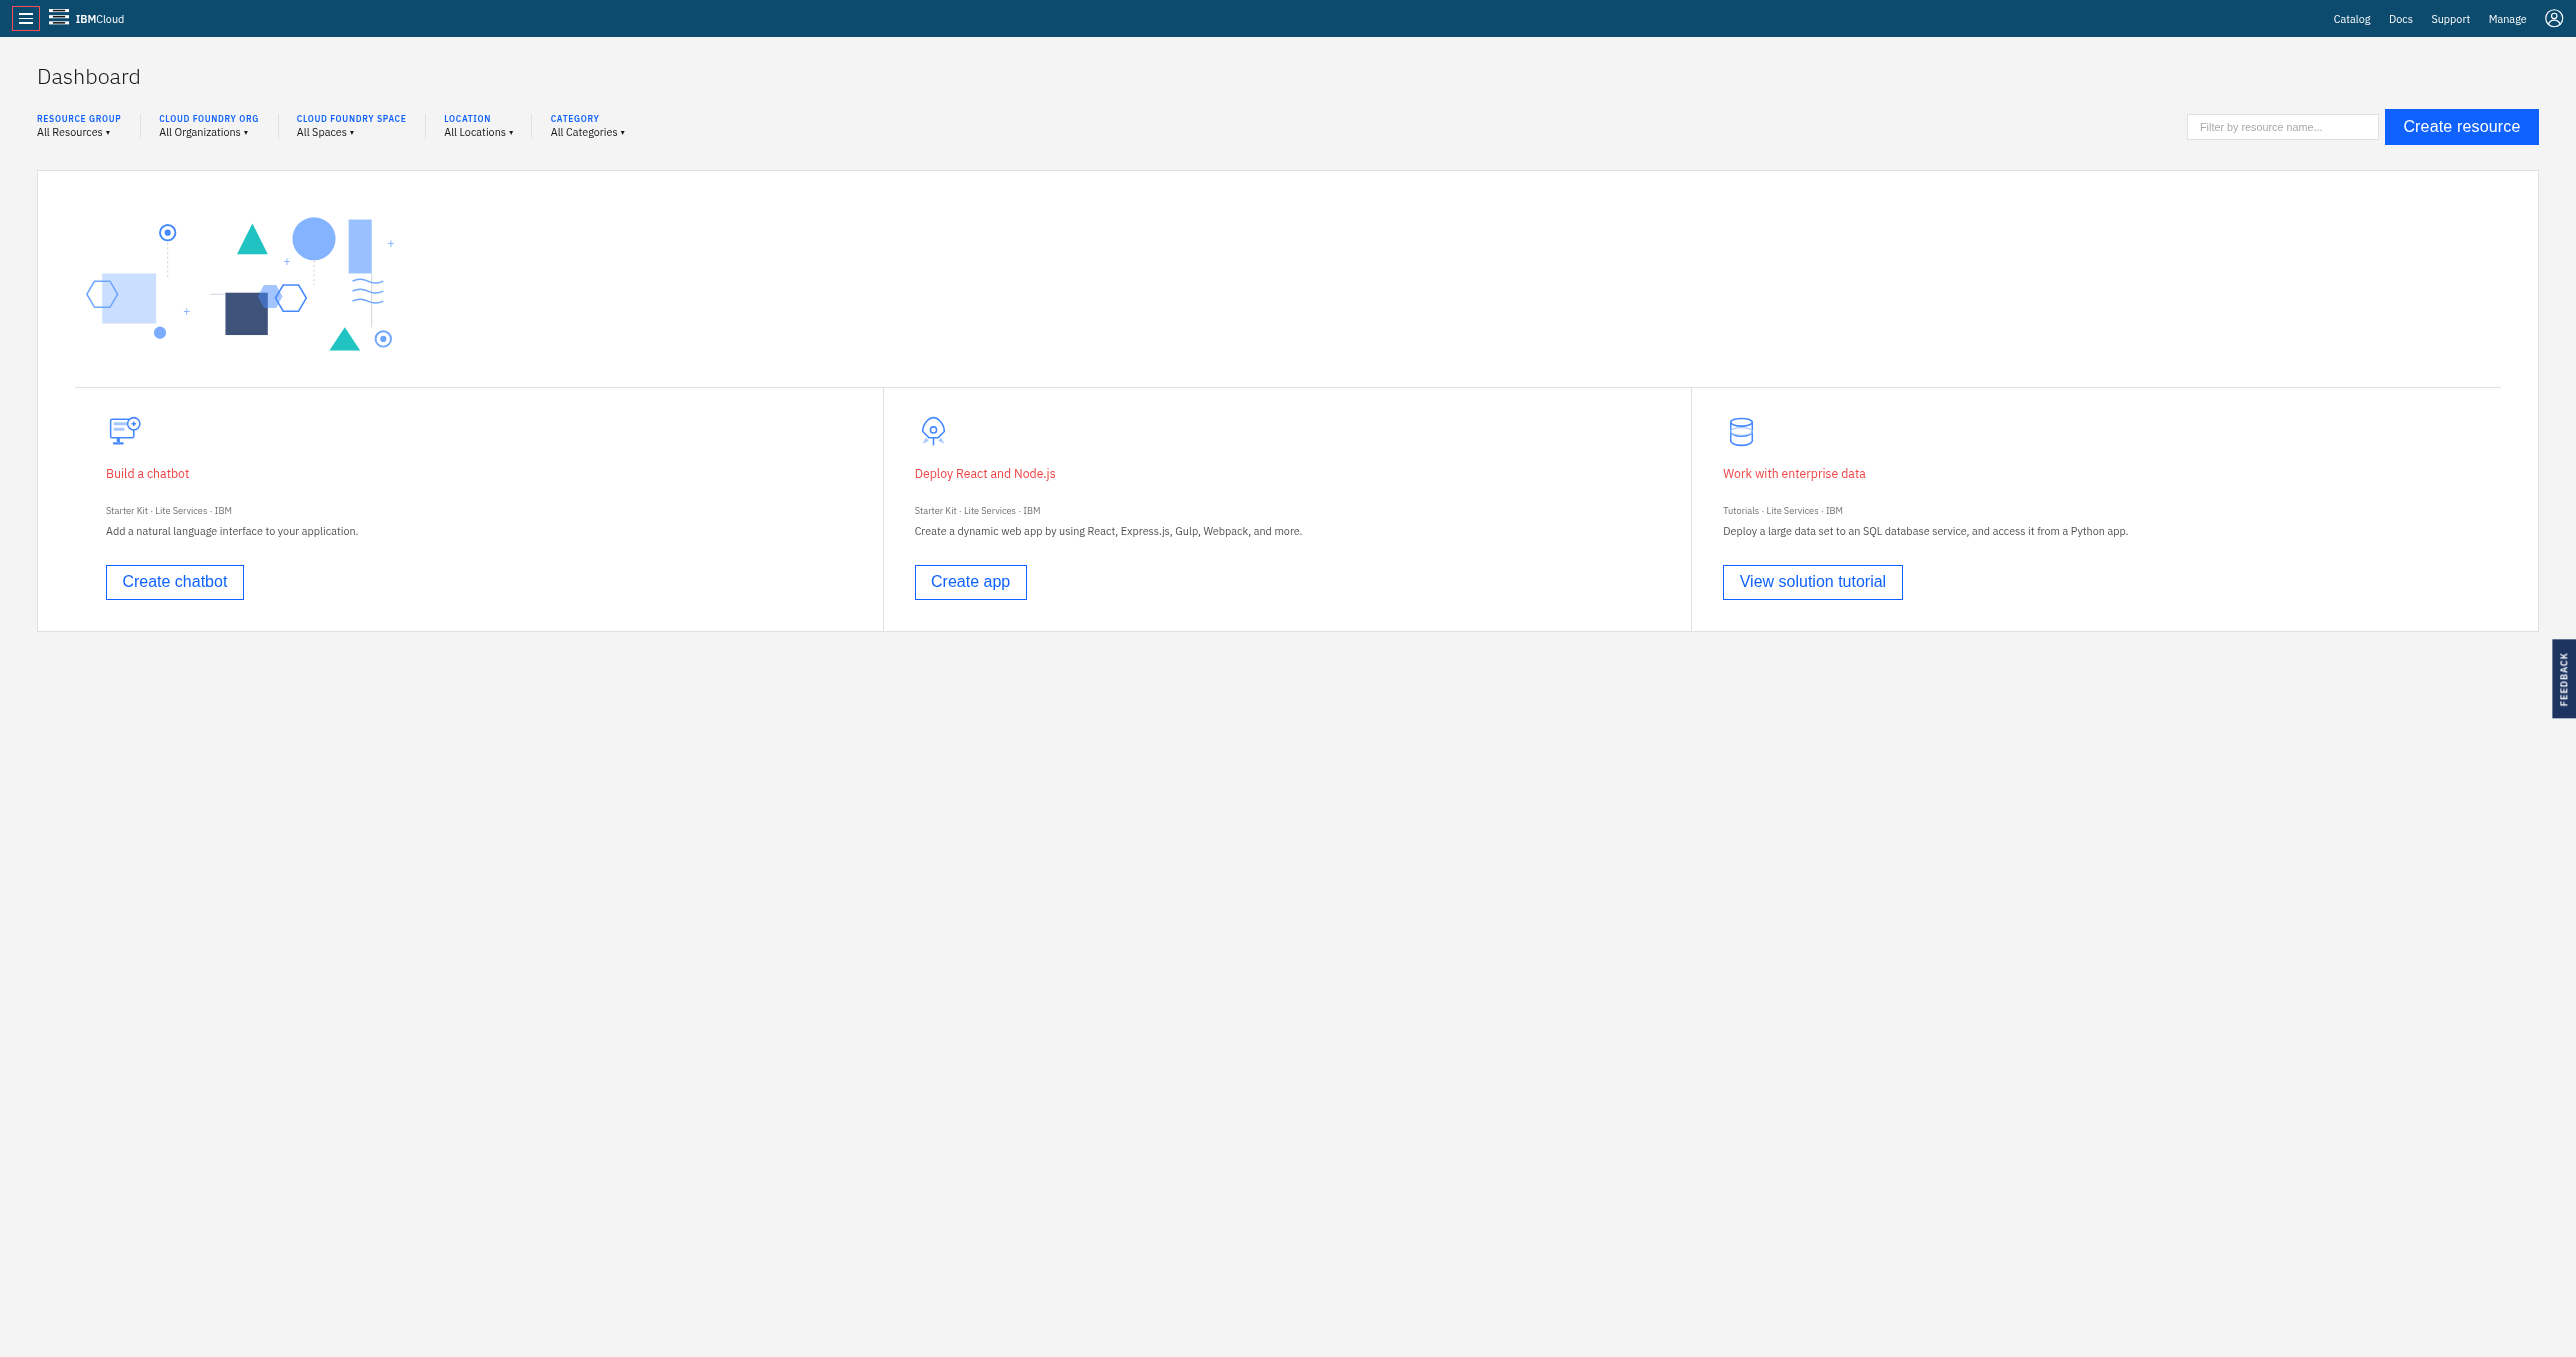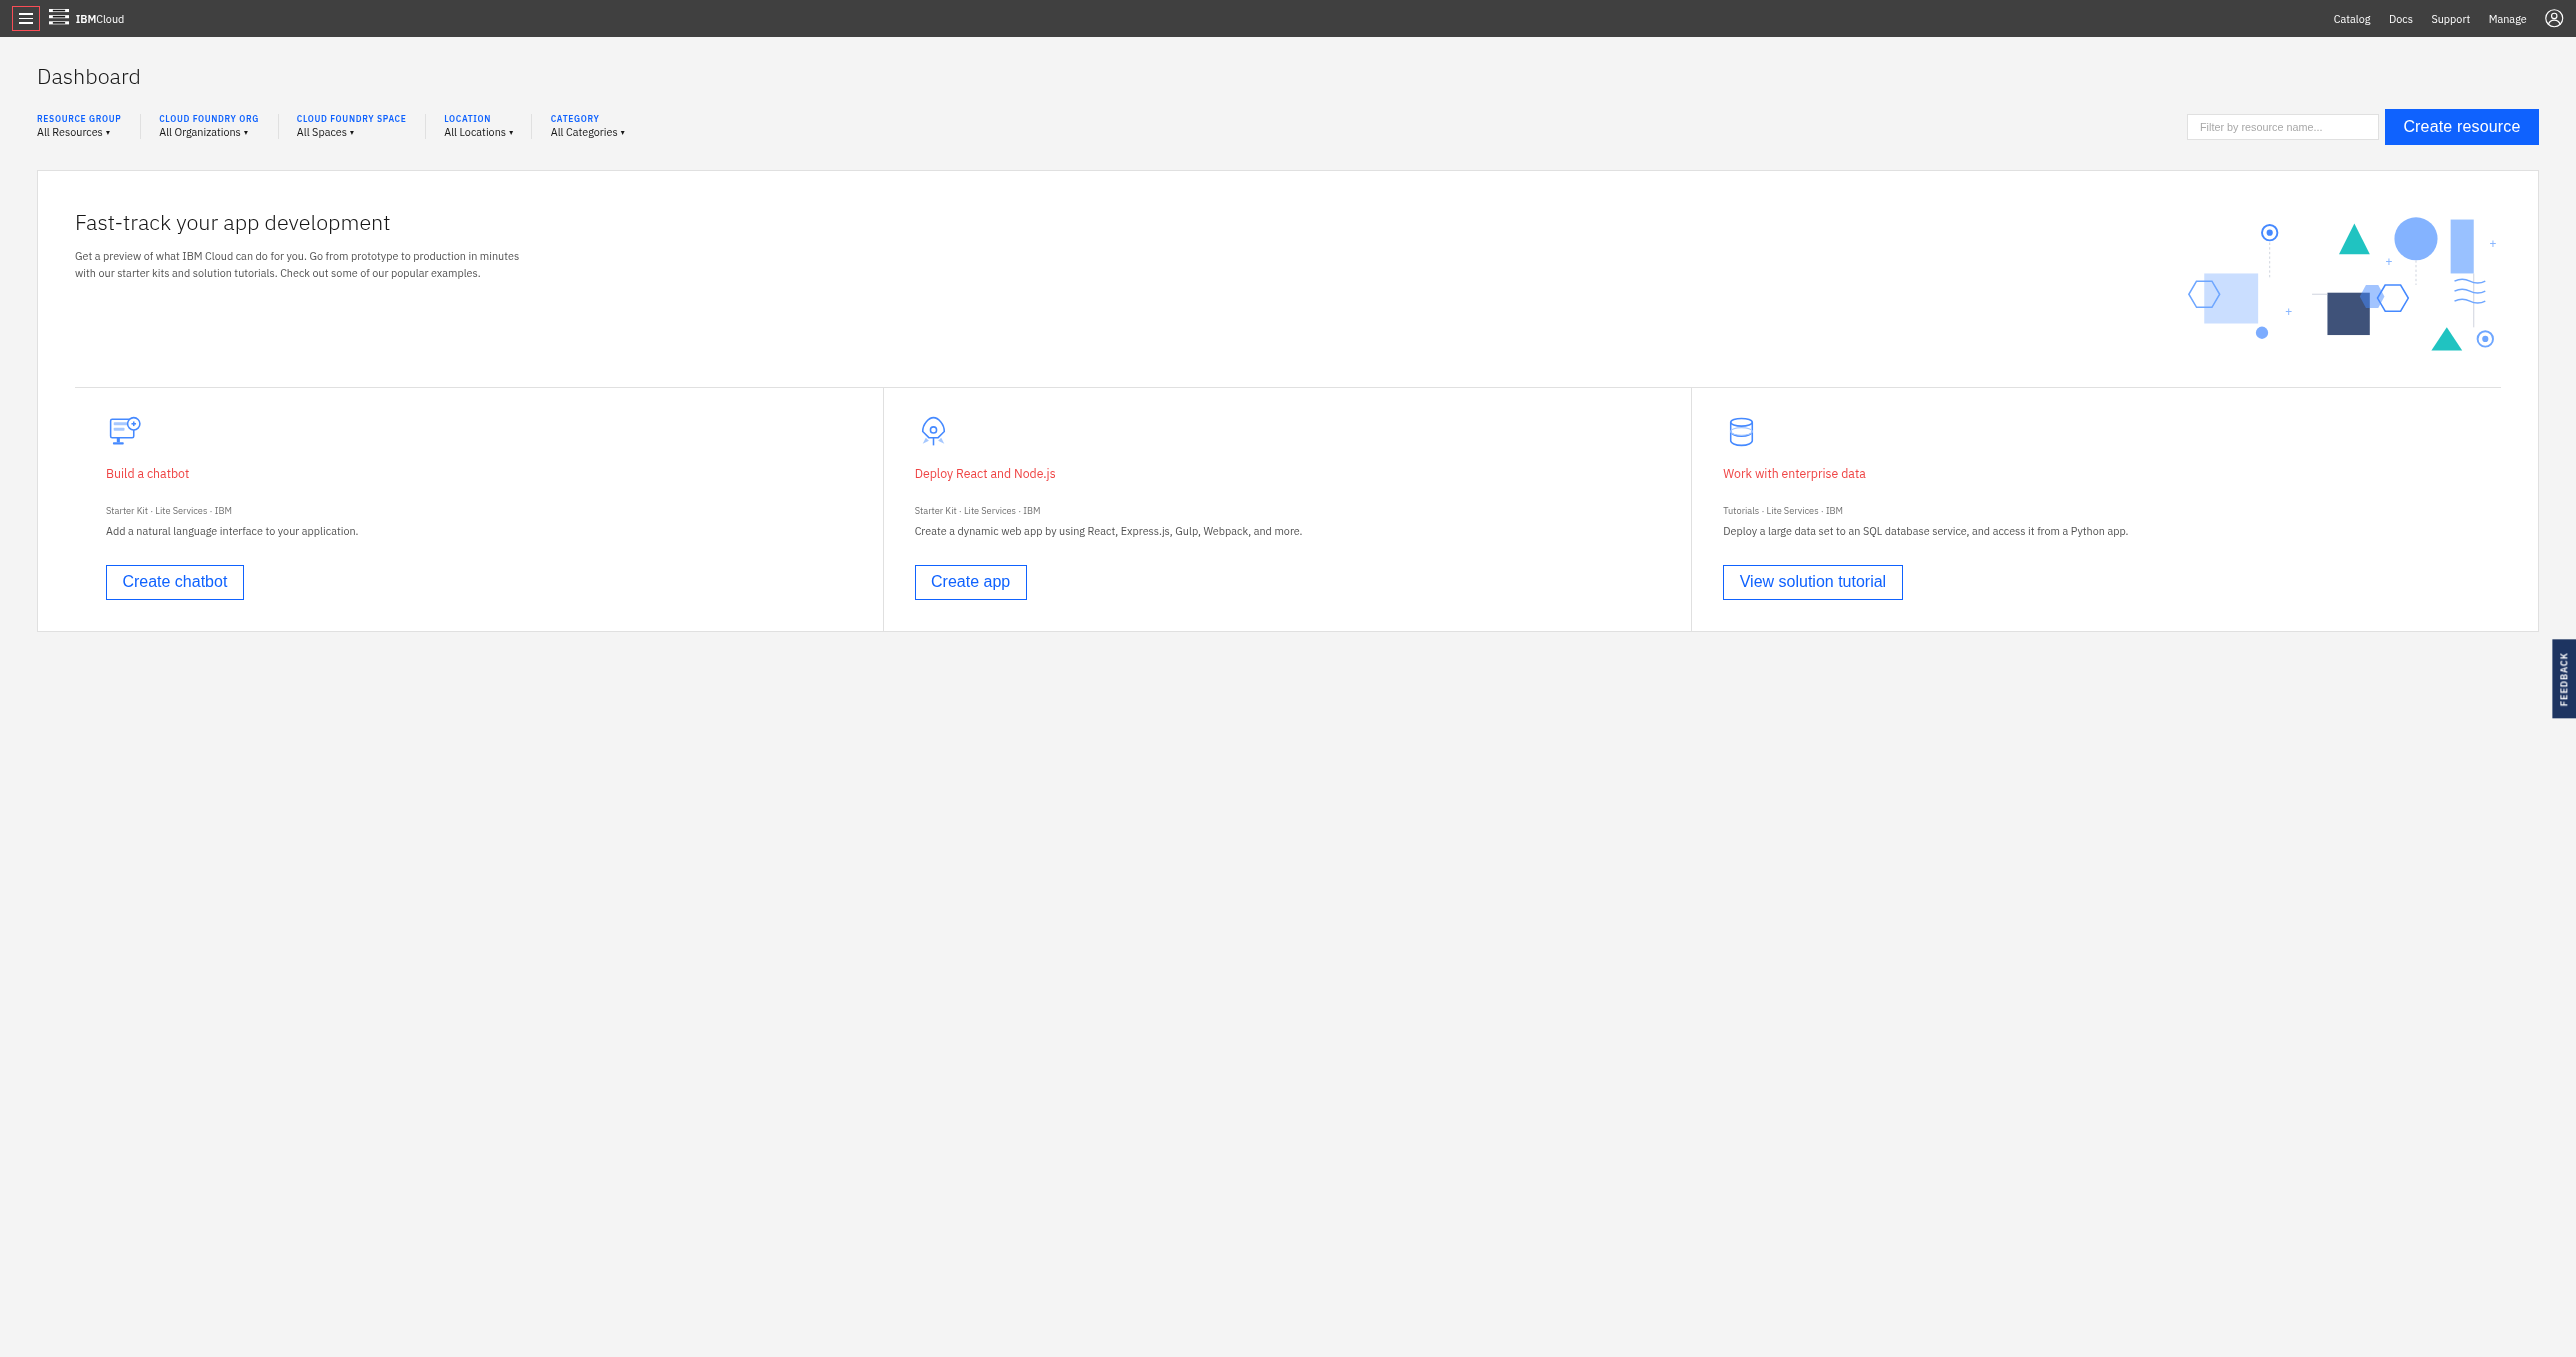--- a/index.html
+++ b/index.html
@@ -1,20 +1,20 @@
 <!DOCTYPE html>
 <html style="font-size:12.3px"><head>
   <meta charset="utf-8">
   <style>
     * { box-sizing: border-box; margin: 0; padding: 0; }
     body { font-family: 'IBM Plex Sans', Arial, sans-serif; background: #f4f4f4; color: #161616; font-size: 10.8px; }
 
     
     .topnav {
-      background: #404040;
+      background: #0c4a6e;
       display: flex;
       align-items: center;
       height: 37px;
       padding: 0 12.3px;
       position: relative;
     }
     .topnav-left { display: flex; align-items: center; gap: 9.2px; }
     .hamburger-btn {
       background: transparent;
       border: 1.5px solid #fa4d56;
@@ -258,24 +258,20 @@
 
     <div class="filter-search">
       <input class="filter-input" type="text" placeholder="Filter by resource name..." style="">
     </div>
 
     <button class="create-resource-btn">Create resource</button>
   </div>
 
   <div class="promo-card">
     <div class="promo-content">
-      <div class="promo-text">
-        <h2 class="promo-title">Fast-track your app development</h2>
-        <p class="promo-desc">Get a preview of what IBM Cloud can do for you. Go from prototype to production in minutes with our starter kits and solution tutorials. Check out some of our popular examples.</p>
-      </div>
 
       <div class="promo-illustration">
         <svg class="illus-svg" viewBox="0 0 420 200" xmlns="http://www.w3.org/2000/svg" style="font-size:14px">
 
           <polygon points="230,20 210,60 250,60" fill="#08bdba" opacity="0.9"></polygon>
 
           <circle cx="310" cy="40" r="28" fill="#6ea6ff" opacity="0.85"></circle>
 
           <rect x="355" y="15" width="30" height="70" fill="#6ea6ff" opacity="0.7"></rect>
 

